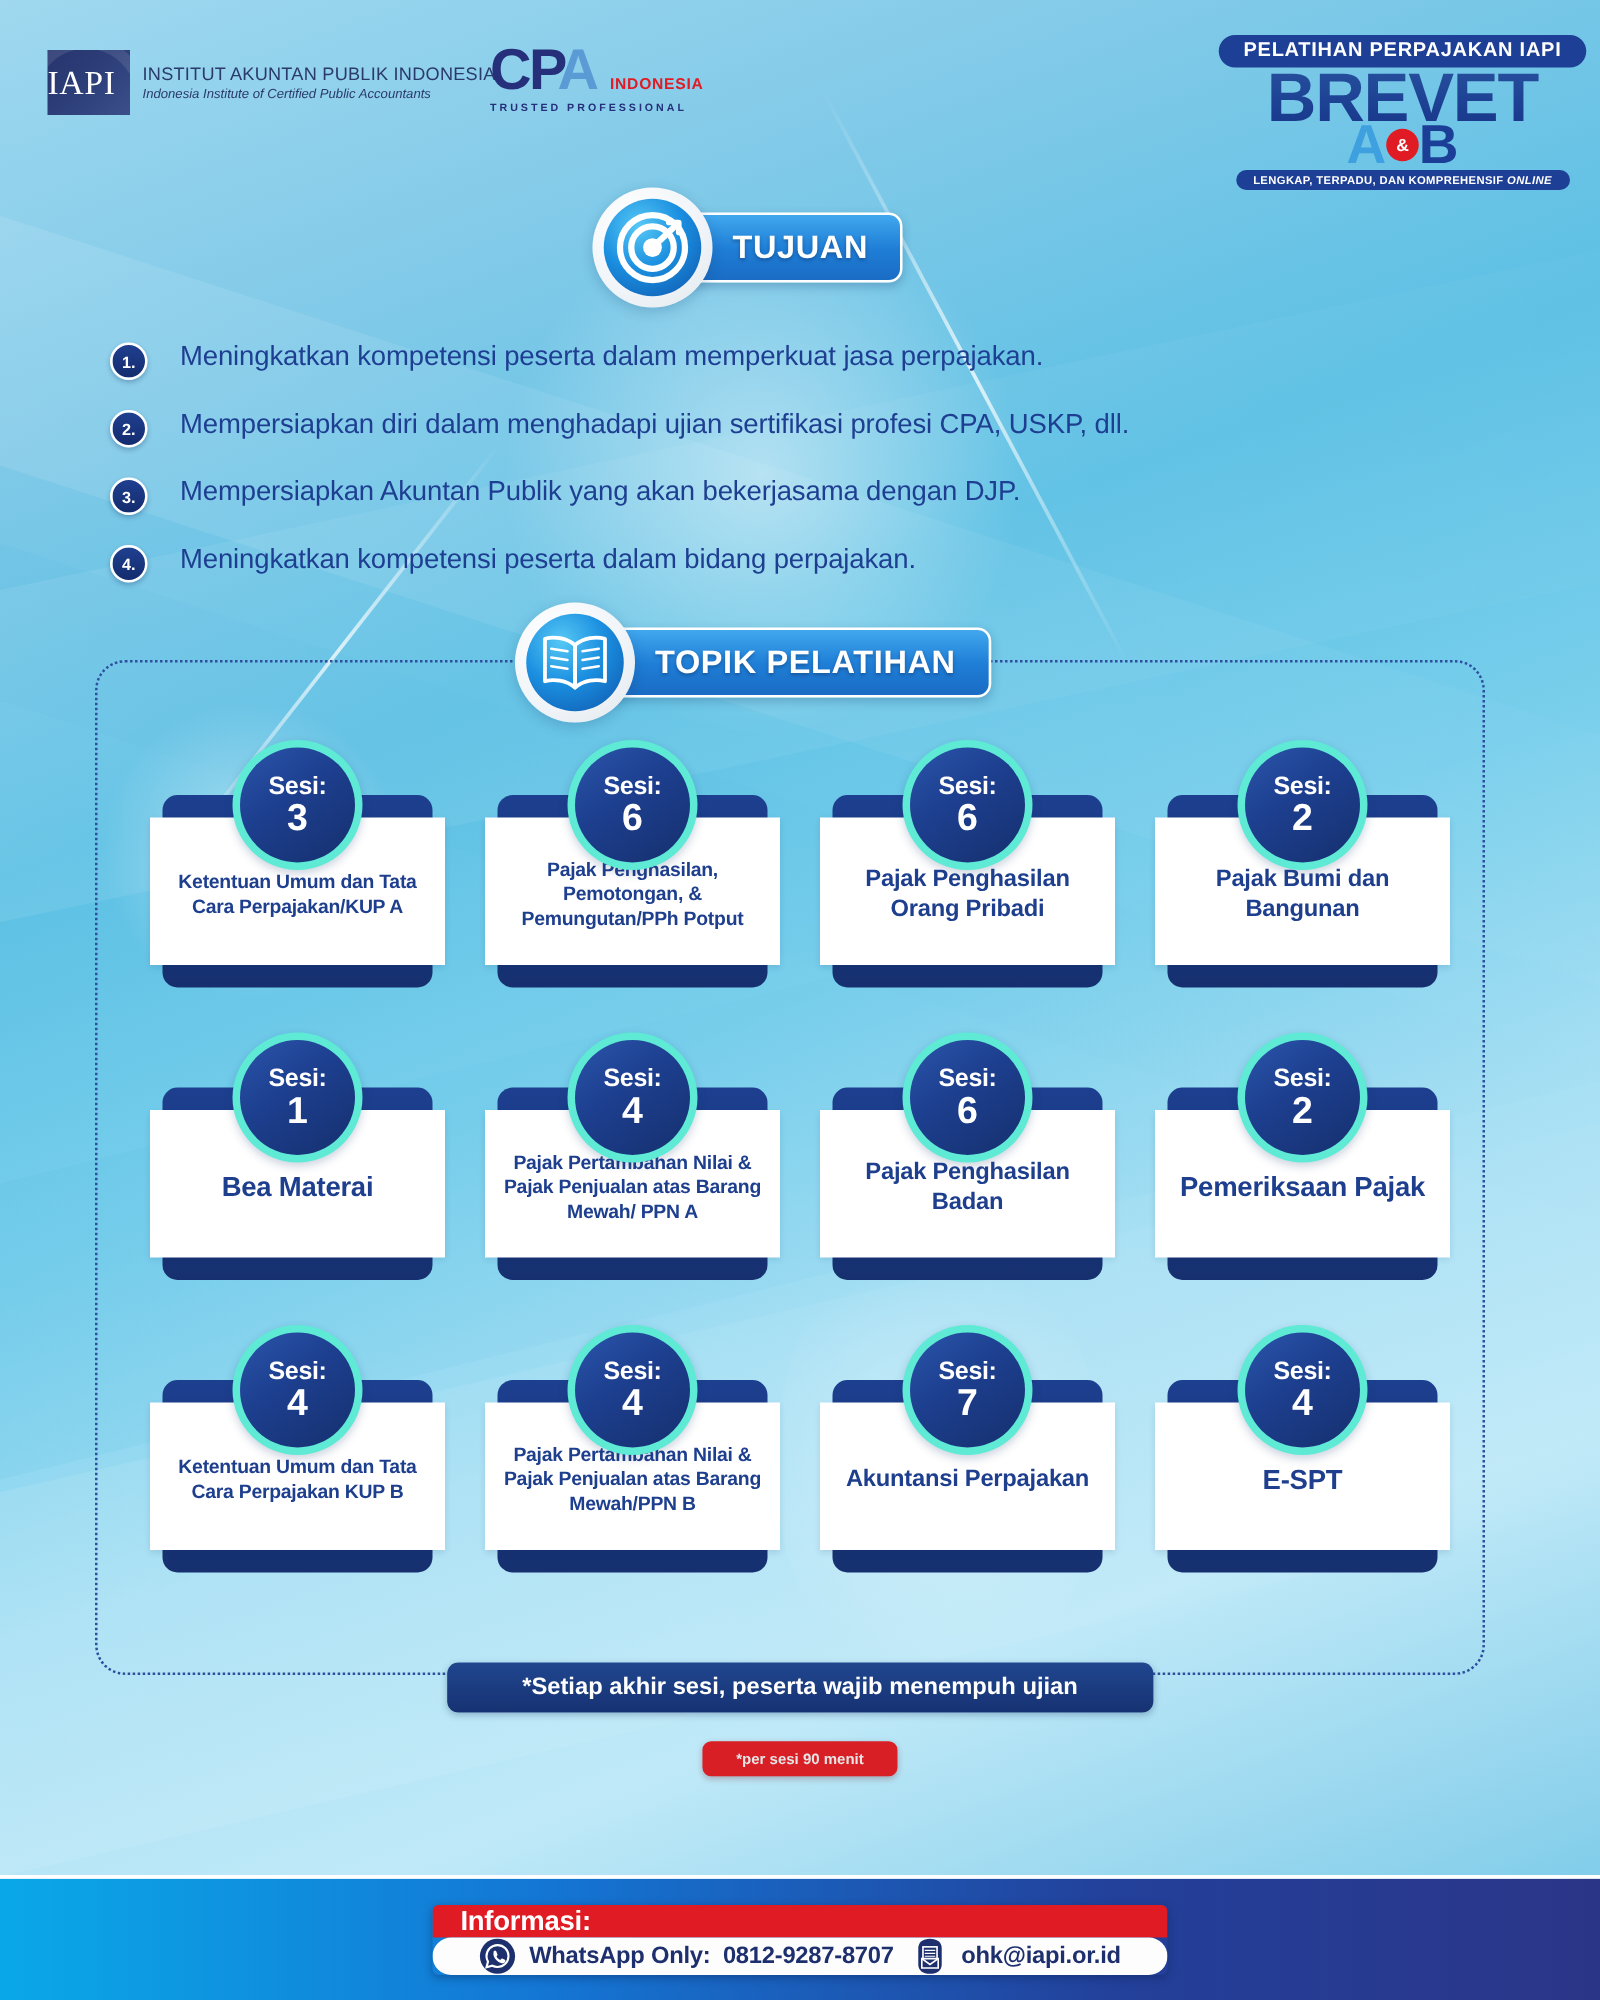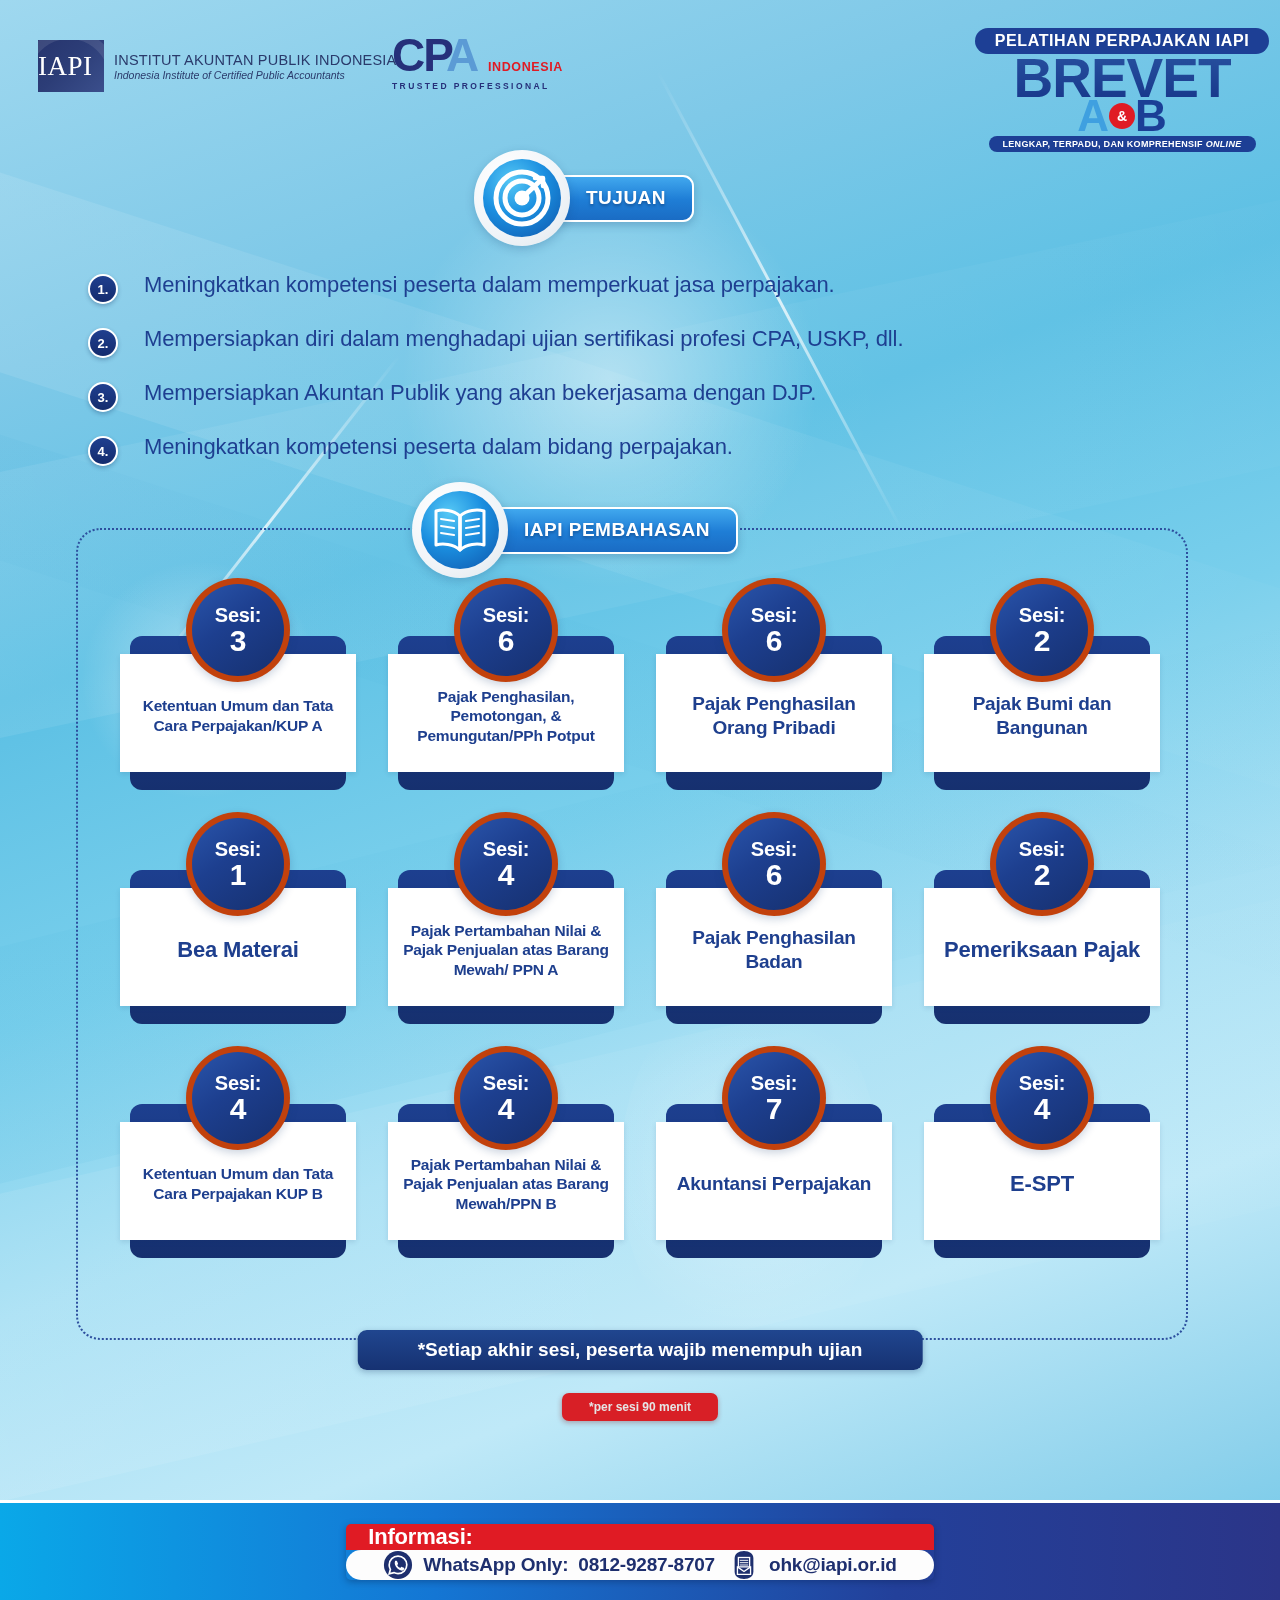--- a/index.html
+++ b/index.html
@@ -133,21 +133,21 @@
   }
   .sec-icon-inner {
     width: 78px; height: 78px; border-radius: 50%;
     background: radial-gradient(circle at 36% 28%, #56c8f5 0%, #1b8fe0 45%, #0e55ab 100%);
     display: flex; align-items: center; justify-content: center;
   }
   .sec-pill {
     background: linear-gradient(180deg, #41a8ee 0%, #1f7ed6 52%, #1a6cc4 100%);
     border: 2px solid #ffffff; border-radius: 11px;
     padding: 10px 26px 11px 42px; margin-left: -28px;
-    color: #fff; font-size: 19px; font-weight: bold; letter-spacing: .5px;
+    color: #fff; font-size: 26px; font-weight: bold; letter-spacing: .5px;
     text-shadow: 0 2px 3px rgba(10,45,95,.45);
     box-shadow: 0 3px 8px rgba(20,60,110,.25);
     white-space: nowrap;
   }
 
   
   .goals { position: absolute; left: 88px; top: 272px; width: 1050px; z-index: 6; }
   .goal-row { display: flex; align-items: flex-start; margin-bottom: 22px; }
   .goal-num {
     width: 30px; height: 30px; border-radius: 50%; flex: none;
@@ -189,23 +189,23 @@
     text-align: center; padding: 0 8px;
   }
   .card-title {
     color: #1e3f8e; font-weight: bold; line-height: 1.26; letter-spacing: -.2px;
   }
   .t-sm { font-size: 15.5px; }
   .t-md { font-size: 19px; }
   .t-lg { font-size: 22px; }
 
   .sesi-badge {
-    position: absolute; left: 50%; top: 0; transform: translateX(-50%);
+    position: absolute; left: 50%; top: 14px; transform: translateX(-50%);
     width: 104px; height: 104px; border-radius: 50%;
-    background: #c2410c;
+    background: #5eead4;
     display: flex; align-items: center; justify-content: center;
     box-shadow: 0 3px 8px rgba(20,55,110,.22);
     z-index: 5;
   }
   .sesi-inner {
     width: 92px; height: 92px; border-radius: 50%;
     background: linear-gradient(145deg, #2a55ab 0%, #1d3f8f 42%, #16306f 100%);
     display: flex; flex-direction: column; align-items: center; justify-content: center;
     color: #fff; line-height: 1;
   }
@@ -344,21 +344,21 @@
     <div class="sec-icon-inner">
       <svg width="58" height="52" viewBox="0 0 58 52">
         <path d="M29 12 C22 6 12 5 5 7 L5 41 C12 39 22 40 29 46 Z" fill="none" stroke="#ffffff" stroke-width="3" stroke-linejoin="round"></path>
         <path d="M29 12 C36 6 46 5 53 7 L53 41 C46 39 36 40 29 46 Z" fill="none" stroke="#ffffff" stroke-width="3" stroke-linejoin="round"></path>
         <path d="M29 12 L29 46" stroke="#ffffff" stroke-width="3"></path>
         <path d="M10 15 L23 17 M10 22 L23 24 M10 29 L23 31" stroke="#ffffff" stroke-width="2" stroke-linecap="round"></path>
         <path d="M35 17 L48 15 M35 24 L48 22 M35 31 L48 29" stroke="#ffffff" stroke-width="2" stroke-linecap="round"></path>
       </svg>
     </div>
   </div>
-  <div class="sec-pill">IAPI PEMBAHASAN</div>
+  <div class="sec-pill">TOPIK PELATIHAN</div>
 </div>
 
 <div class="grid">
 
   <div class="card">
     <div class="card-shell"></div>
     <div class="card-face"></div>
     <div class="card-body">
       <div class="card-title t-sm">Ketentuan Umum dan Tata Cara Perpajakan/KUP A</div>
     </div>

